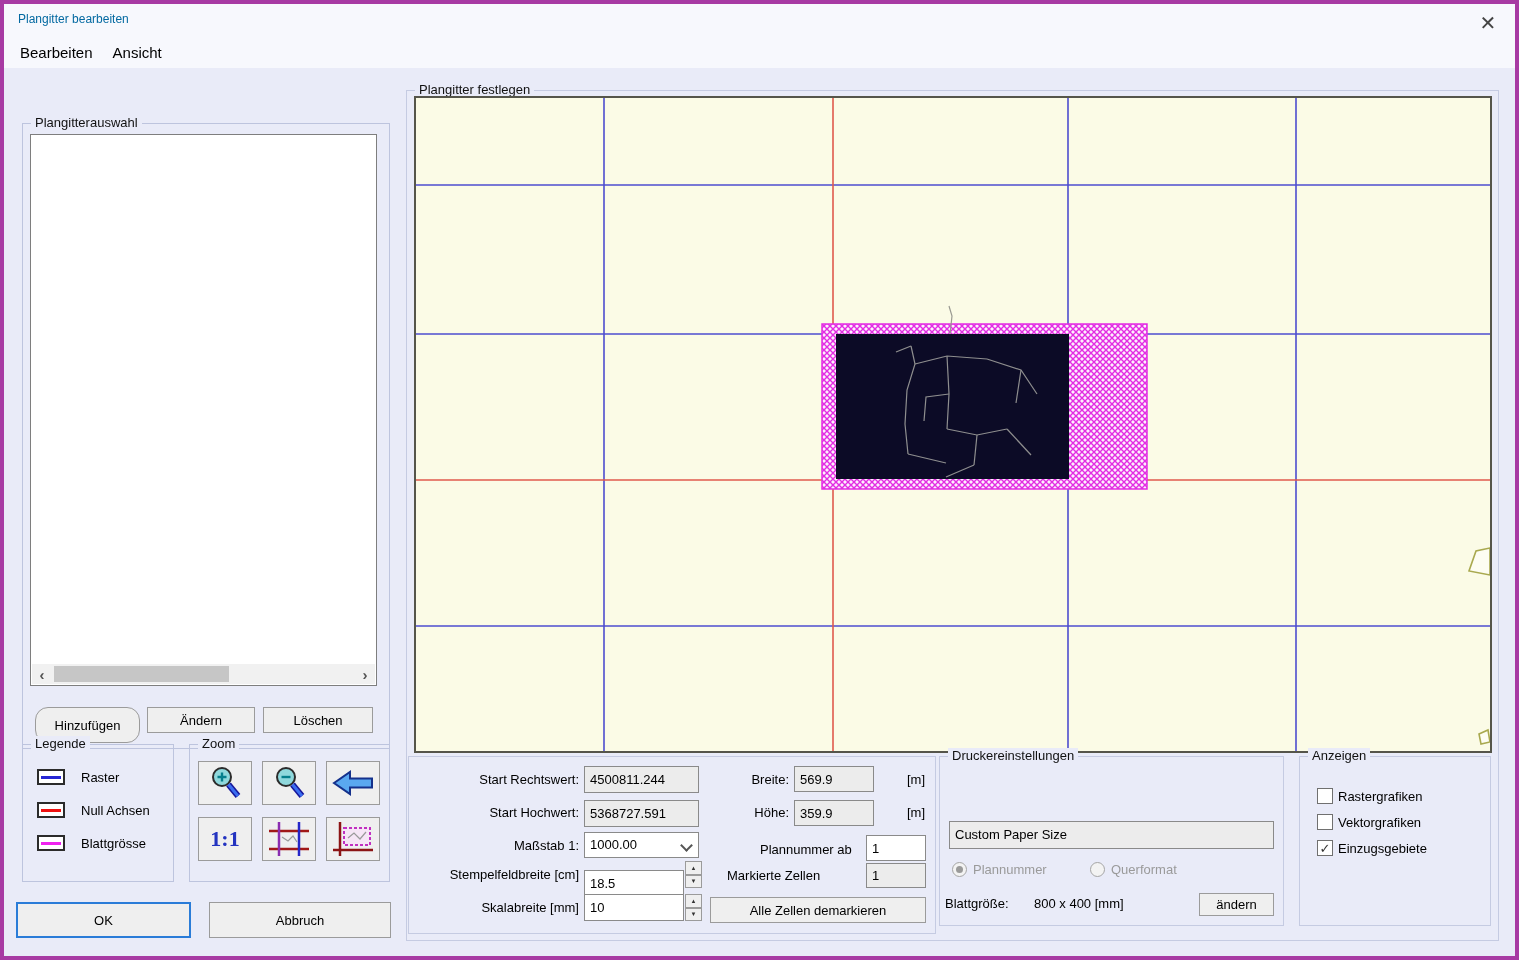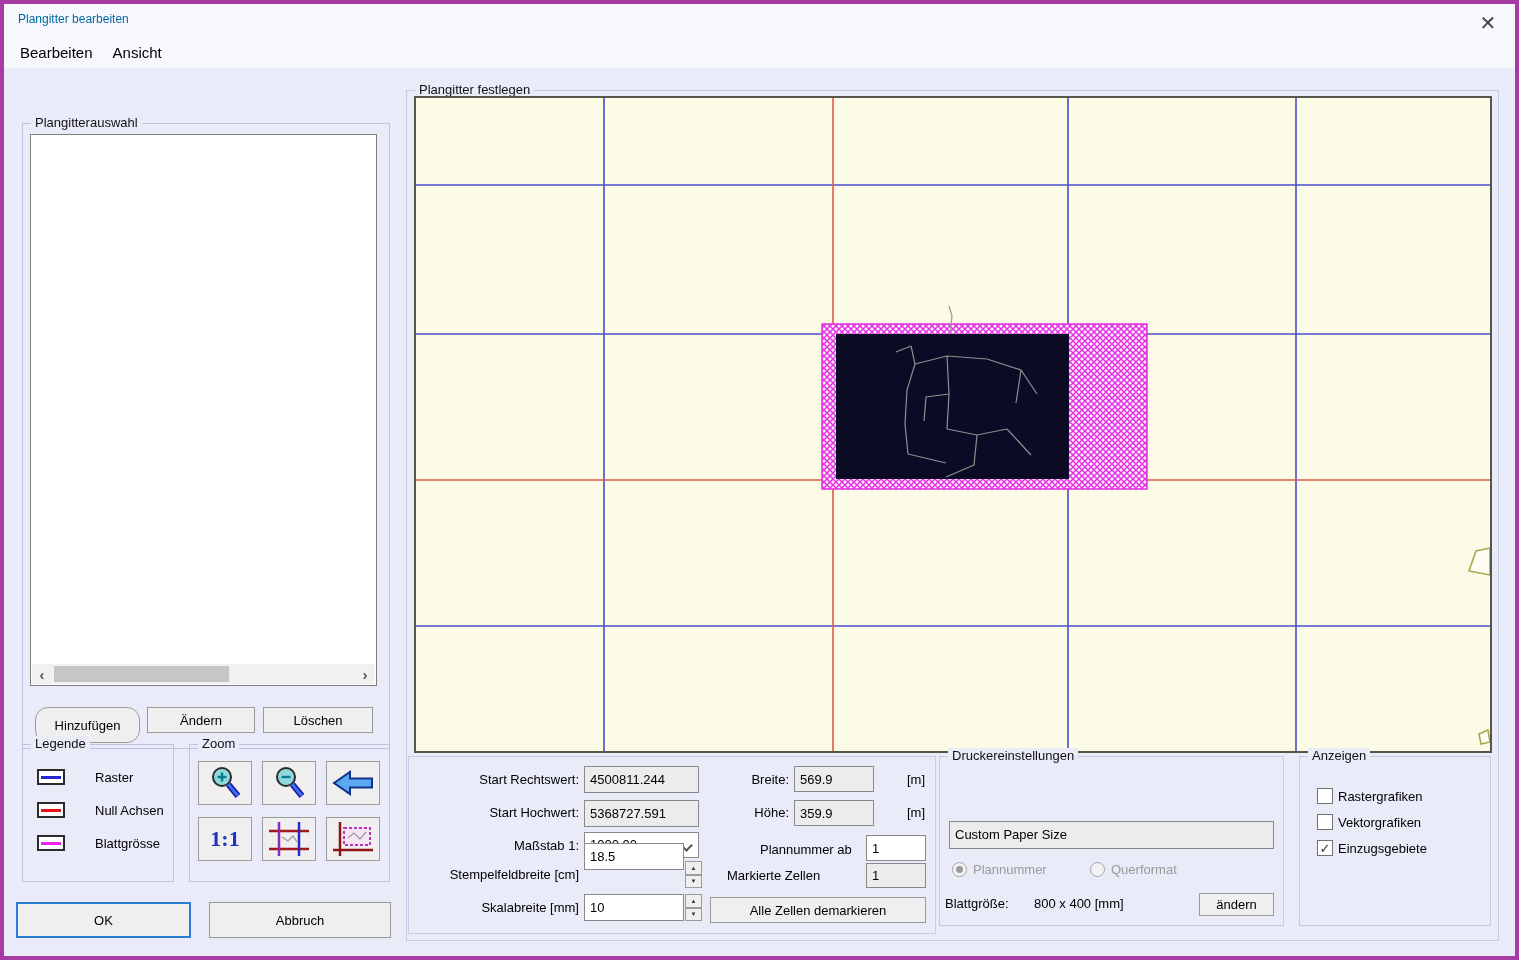--- a/index.html
+++ b/index.html
@@ -15,21 +15,21 @@
   .listbox{position:absolute;background:#fff;border:1px solid #7e7e7e;box-sizing:border-box;overflow:hidden;}
   .list-item-selected{margin:1px;height:20px;background:#0f62d2;color:#fff;font-size:13px;line-height:20px;padding:0 3px;white-space:nowrap;}
   .hscroll{position:absolute;left:1px;right:1px;bottom:1px;height:20px;background:#f1f1f1;display:flex;align-items:center;}
   .scroll-arrow{width:20px;height:20px;display:flex;align-items:center;justify-content:center;font-size:15px;color:#555;font-weight:bold;}
   .scroll-track{position:relative;flex:1;height:20px;}
   .scroll-thumb{position:absolute;left:2px;top:2px;height:16px;width:175px;background:#c6c6c6;}
   .btn{background:#efefef;border:1px solid #9b9b9b;box-sizing:border-box;font-size:13px;display:flex;align-items:center;justify-content:center;cursor:default;}
   .btn-default{border:2px solid #2a7cd8;}
   .swatch{width:28px;height:16px;background:#fff;border:2px solid #2b2b2b;box-sizing:border-box;display:flex;align-items:center;justify-content:center;}
   .swatch-line{width:20px;height:3px;}
-  .legend-row{position:absolute;display:flex;align-items:center;gap:30px;font-size:13px;}
+  .legend-row{position:absolute;display:flex;align-items:center;gap:16px;font-size:13px;}
   .zoombtn{position:absolute;width:54px;height:44px;background:#efefef;border:1px solid #9b9b9b;box-sizing:border-box;display:flex;align-items:center;justify-content:center;}
   .field{position:absolute;box-sizing:border-box;border:1px solid #8a8a8a;font-size:13px;padding:0 5px;font-family:"Liberation Sans","DejaVu Sans",sans-serif;}
   .field-grey{background:#ececec;}
   .field-white{background:#fff;}
   .flabel{position:absolute;font-size:13px;text-align:right;white-space:nowrap;}
   .flabel-left{text-align:left;}
   .unit{position:absolute;font-size:13px;}
   .spin{position:absolute;width:17px;display:flex;flex-direction:column;}
   .spin button{flex:1;font-size:6px;line-height:6px;border:1px solid #9b9b9b;background:#efefef;padding:0;color:#333;}
   .combo-chev{position:absolute;right:7px;top:8px;width:7px;height:7px;border-right:2px solid #555;border-bottom:2px solid #555;transform:rotate(45deg);}
@@ -205,21 +205,21 @@
   <span class="flabel" style="left:420px;top:801px;width:155px;">Start Hochwert:</span>
   <input class="field field-grey" style="left: 580px; top: 796px; width: 115px; height: 27px;" readonly="" value="5368727.591">
 
   <span class="flabel" style="left:420px;top:834px;width:155px;">Maßstab 1:</span>
   <div class="field field-white" style="left:580px;top:828px;width:115px;height:26px;line-height:24px;">
     <span>1000.00</span>
     <span class="combo-chev"></span>
   </div>
 
   <span class="flabel" style="left:402px;top:863px;width:173px;">Stempelfeldbreite [cm]</span>
-  <input class="field field-white" style="left: 580px; top: 839px; width: 100px; height: 27px;" value="18.5">
+  <input class="field field-white" style="left: 580px; top: 866px; width: 100px; height: 27px;" value="18.5">
   <div class="spin" style="left:681px;top:857px;height:27px;">
     <button>▲</button>
     <button>▼</button>
   </div>
 
   <span class="flabel" style="left:402px;top:896px;width:173px;">Skalabreite [mm]</span>
   <input class="field field-white" style="left: 580px; top: 890px; width: 100px; height: 27px;" value="10">
   <div class="spin" style="left:681px;top:890px;height:27px;">
     <button>▲</button>
     <button>▼</button>

